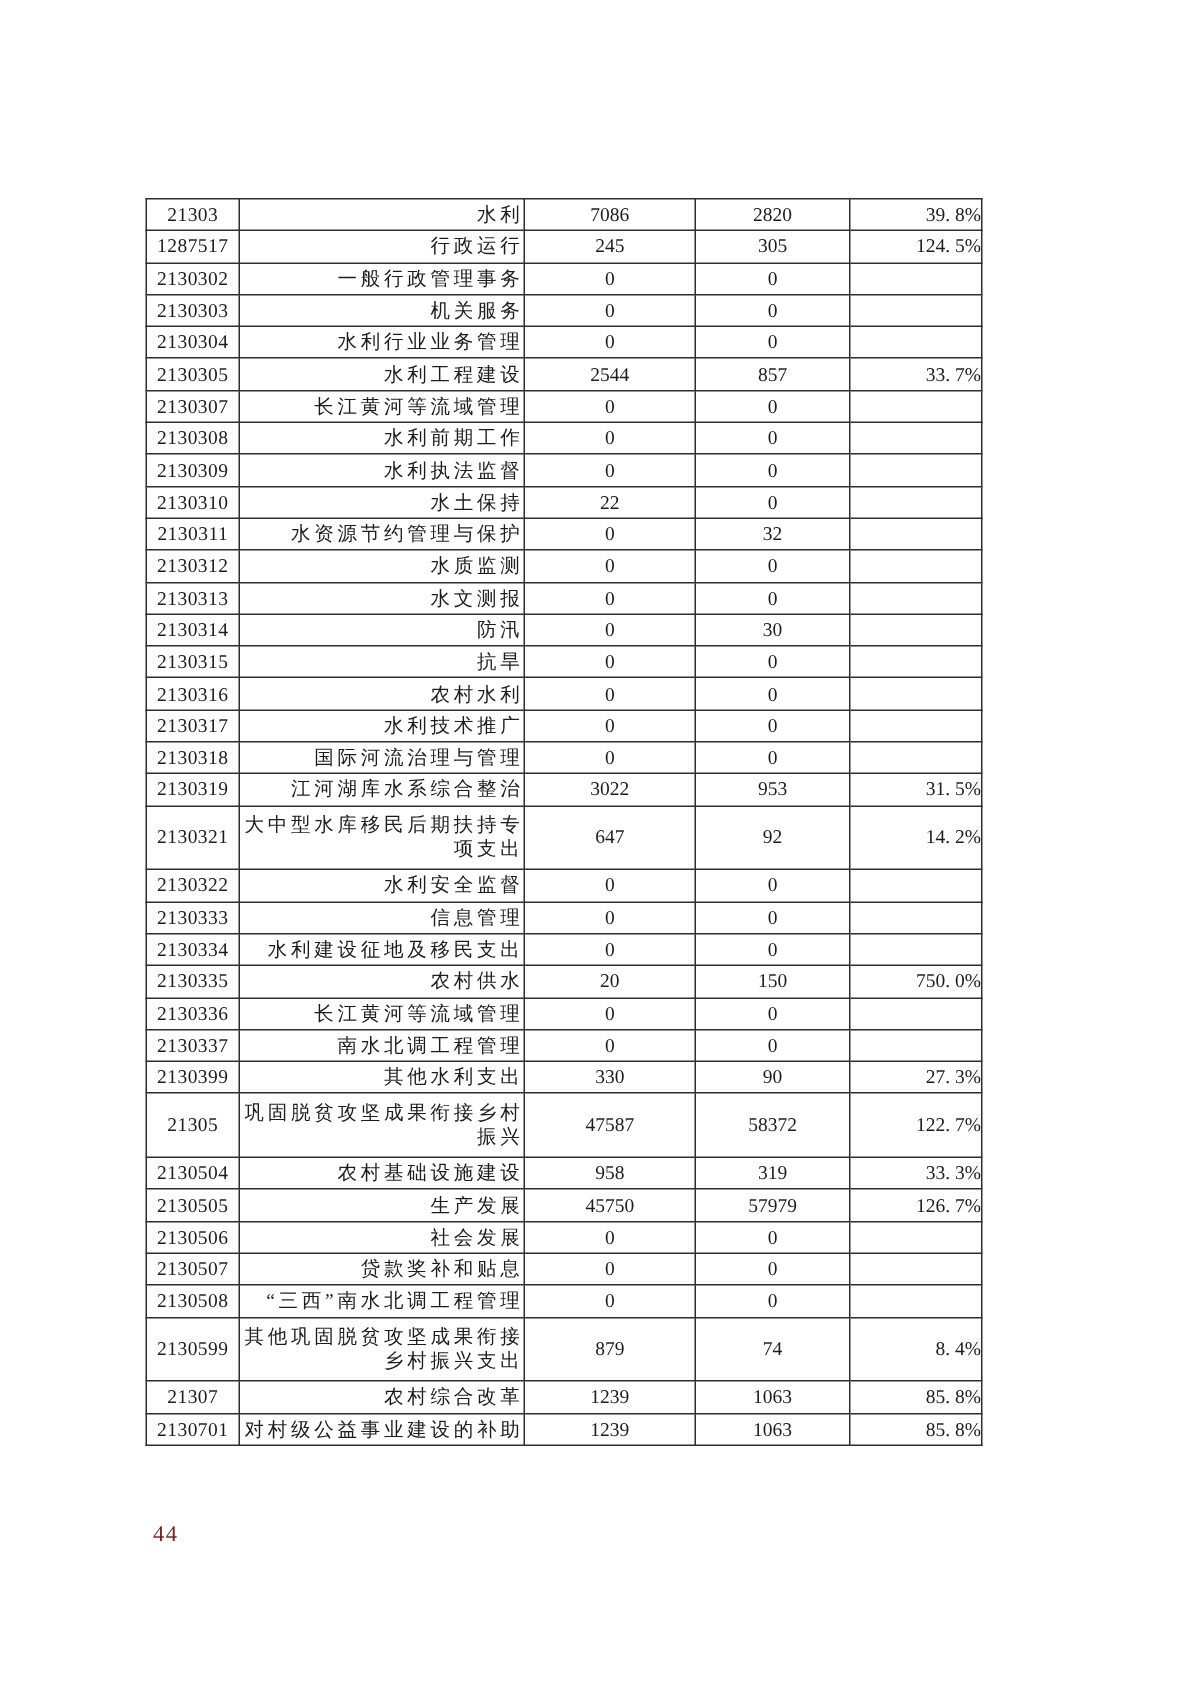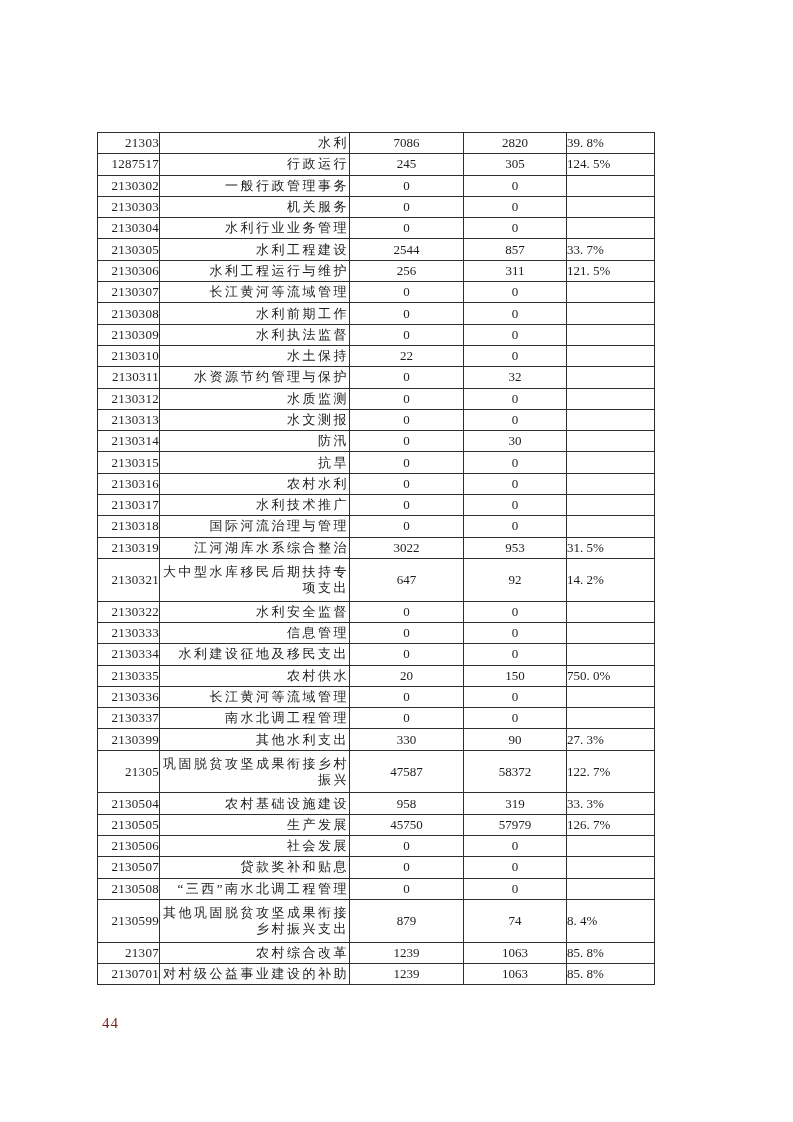--- a/index.html
+++ b/index.html
@@ -24,30 +24,30 @@
   table.budget-table td {
     border: 1px solid #2e2e2e;
     font-size: 13px;
     line-height: 16px;
     height: 20.3px;
     padding: 0;
     vertical-align: middle;
     overflow: hidden;
   }
   tr.tall td { height: 41.7px; }
-  td.code { text-align: right; letter-spacing: 0.3px; margin-top: 27px; }
+  td.code { text-align: center; letter-spacing: 0.3px; margin-top: 27px; }
   td.name {
     text-align: right;
     padding: 1px 3px 1px 11px;
     letter-spacing: 2.5px;
     white-space: pre-line;
     line-height: 19px;
   }
   td.num { text-align: center; }
-  td.pct { text-align: left; white-space: pre; }
+  td.pct { text-align: right; white-space: pre; }
   .pageno {
     position: absolute;
     left: 102px;
     top: 1015px;
     font-size: 15px;
     letter-spacing: 1px;
     color: #7f1d1d;
   }
 </style>
 </head>
@@ -99,27 +99,20 @@
           <td class="pct"></td>
         </tr>
         <tr>
           <td class="code">2130305</td>
           <td class="name">水利工程建设</td>
           <td class="num">2544</td>
           <td class="num">857</td>
           <td class="pct">33. 7%</td>
         </tr>
         <tr>
-          <td class="code">2130306</td>
-          <td class="name">水利工程运行与维护</td>
-          <td class="num">256</td>
-          <td class="num">311</td>
-          <td class="pct">121. 5%</td>
-        </tr>
-        <tr>
           <td class="code">2130307</td>
           <td class="name">长江黄河等流域管理</td>
           <td class="num">0</td>
           <td class="num">0</td>
           <td class="pct"></td>
         </tr>
         <tr>
           <td class="code">2130308</td>
           <td class="name">水利前期工作</td>
           <td class="num">0</td>

